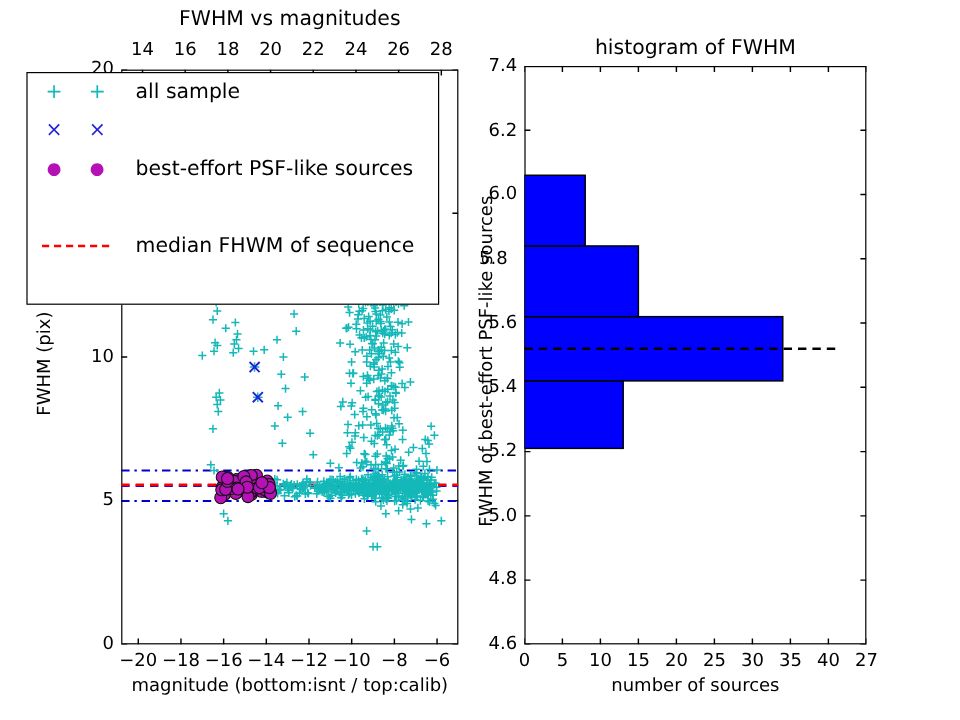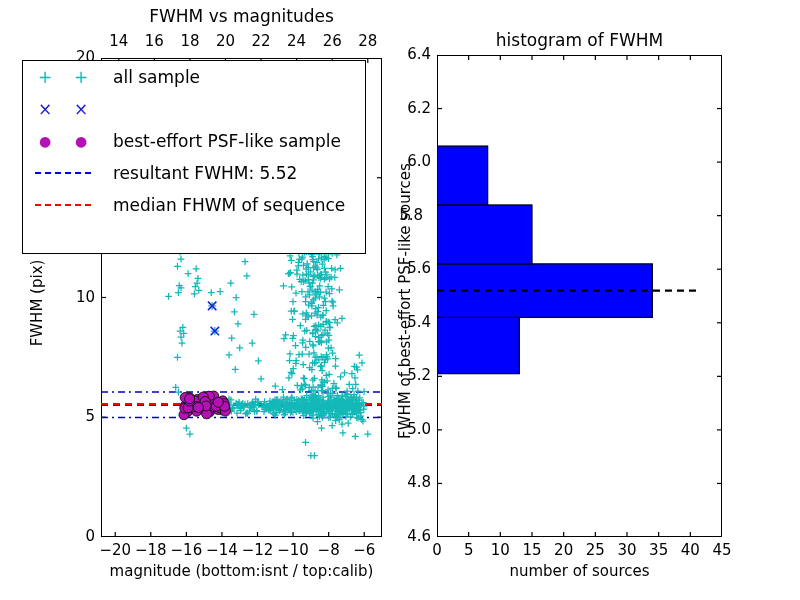--- a/index.html
+++ b/index.html
@@ -1059,25 +1059,21 @@
         <div class="leg-gly" style="left: 58px; color: rgb(20, 184, 184);">+</div>
         <div class="leg-lbl">all sample</div>
       </div>
       <div class="leg-row" style="top: 32px;">
         <div class="leg-gly" style="left: 22px; color: rgb(34, 34, 221);">×</div>
         <div class="leg-gly" style="left: 58px; color: rgb(34, 34, 221);">×</div>
       </div>
       <div class="leg-row" style="top: 64px;">
         <div class="leg-gly" style="left: 22px; color: rgb(181, 18, 181); font-size: 14px;">●</div>
         <div class="leg-gly" style="left: 58px; color: rgb(181, 18, 181); font-size: 14px;">●</div>
-        <div class="leg-lbl">best-effort PSF-like sample</div>
-      </div>
-      <div class="leg-row" style="top: 96px;">
-        <div class="leg-line" style="left: 12px; width: 56px; border-top-color: rgb(0, 0, 255); border-top-style: dashed;"></div>
-        <div class="leg-lbl">resultant FWHM: 5.52</div>
+        <div class="leg-lbl">best-effort PSF-like sources</div>
       </div>
       <div class="leg-row" style="top: 128px;">
         <div class="leg-line" style="left: 12px; width: 56px; border-top-color: rgb(255, 0, 0); border-top-style: dashed;"></div>
         <div class="leg-lbl">median FHWM of sequence</div>
       </div>
     </div>
 
   <div id="ax2-title" class="title-text" style="left:437px;top:30px;width:285px;text-align:center;">histogram of FWHM</div>
 
   <div id="ax2-frame" class="frame" style="left:437px;top:55px;width:285px;height:482px;"></div>
@@ -1085,33 +1081,33 @@
   <div id="ax2-left-ticks">
       <div class="tick-lbl" style="left: 389px; top: 527px; width: 42px; text-align: right;">4.6</div>
       <div class="tick-lbl" style="left: 389px; top: 473.444px; width: 42px; text-align: right;">4.8</div>
       <div class="tick-lbl" style="left: 389px; top: 419.889px; width: 42px; text-align: right;">5.0</div>
       <div class="tick-lbl" style="left: 389px; top: 366.333px; width: 42px; text-align: right;">5.2</div>
       <div class="tick-lbl" style="left: 389px; top: 312.778px; width: 42px; text-align: right;">5.4</div>
       <div class="tick-lbl" style="left: 389px; top: 259.222px; width: 42px; text-align: right;">5.6</div>
       <div class="tick-lbl" style="left: 381px; top: 205.667px; width: 42px; text-align: right;">5.8</div>
       <div class="tick-lbl" style="left: 389px; top: 152.111px; width: 42px; text-align: right;">6.0</div>
       <div class="tick-lbl" style="left: 389px; top: 98.5556px; width: 42px; text-align: right;">6.2</div>
-      <div class="tick-lbl" style="left: 389px; top: 45px; width: 42px; text-align: right;">6.4</div>
+      <div class="tick-lbl" style="left: 389px; top: 45px; width: 42px; text-align: right;">7.4</div>
     </div>
   <div id="ax2-bot-ticks">
       <div class="tick-lbl" style="left: 417px; top: 541px; width: 40px; text-align: center;">0</div>
       <div class="tick-lbl" style="left: 448.667px; top: 541px; width: 40px; text-align: center;">5</div>
       <div class="tick-lbl" style="left: 480.333px; top: 541px; width: 40px; text-align: center;">10</div>
       <div class="tick-lbl" style="left: 512px; top: 541px; width: 40px; text-align: center;">15</div>
       <div class="tick-lbl" style="left: 543.667px; top: 541px; width: 40px; text-align: center;">20</div>
       <div class="tick-lbl" style="left: 575.333px; top: 541px; width: 40px; text-align: center;">25</div>
       <div class="tick-lbl" style="left: 607px; top: 541px; width: 40px; text-align: center;">30</div>
       <div class="tick-lbl" style="left: 638.667px; top: 541px; width: 40px; text-align: center;">35</div>
       <div class="tick-lbl" style="left: 670.333px; top: 541px; width: 40px; text-align: center;">40</div>
-      <div class="tick-lbl" style="left: 702px; top: 541px; width: 40px; text-align: center;">45</div>
+      <div class="tick-lbl" style="left: 702px; top: 541px; width: 40px; text-align: center;">27</div>
     </div>
 
   <svg id="ax2-svg" class="noevt" width="285" height="482" style="position:absolute;left:437px;top:55px;">
       <line x1="0" y1="482" x2="0" y2="477" stroke="#000000" stroke-width="1.2"></line>
       <line x1="0" y1="0" x2="0" y2="5" stroke="#000000" stroke-width="1.2"></line>
       <line x1="31.666666666666664" y1="482" x2="31.666666666666664" y2="477" stroke="#000000" stroke-width="1.2"></line>
       <line x1="31.666666666666664" y1="0" x2="31.666666666666664" y2="5" stroke="#000000" stroke-width="1.2"></line>
       <line x1="63.33333333333333" y1="482" x2="63.33333333333333" y2="477" stroke="#000000" stroke-width="1.2"></line>
       <line x1="63.33333333333333" y1="0" x2="63.33333333333333" y2="5" stroke="#000000" stroke-width="1.2"></line>
       <line x1="95" y1="482" x2="95" y2="477" stroke="#000000" stroke-width="1.2"></line>

